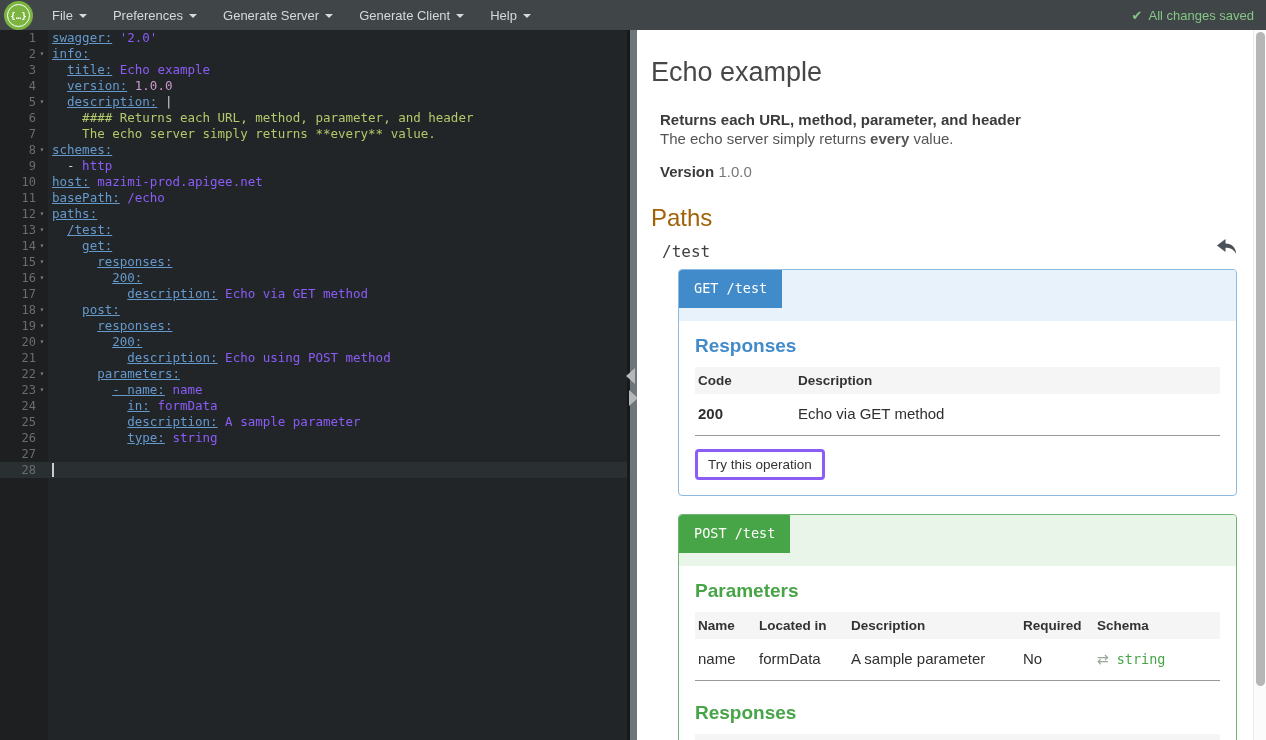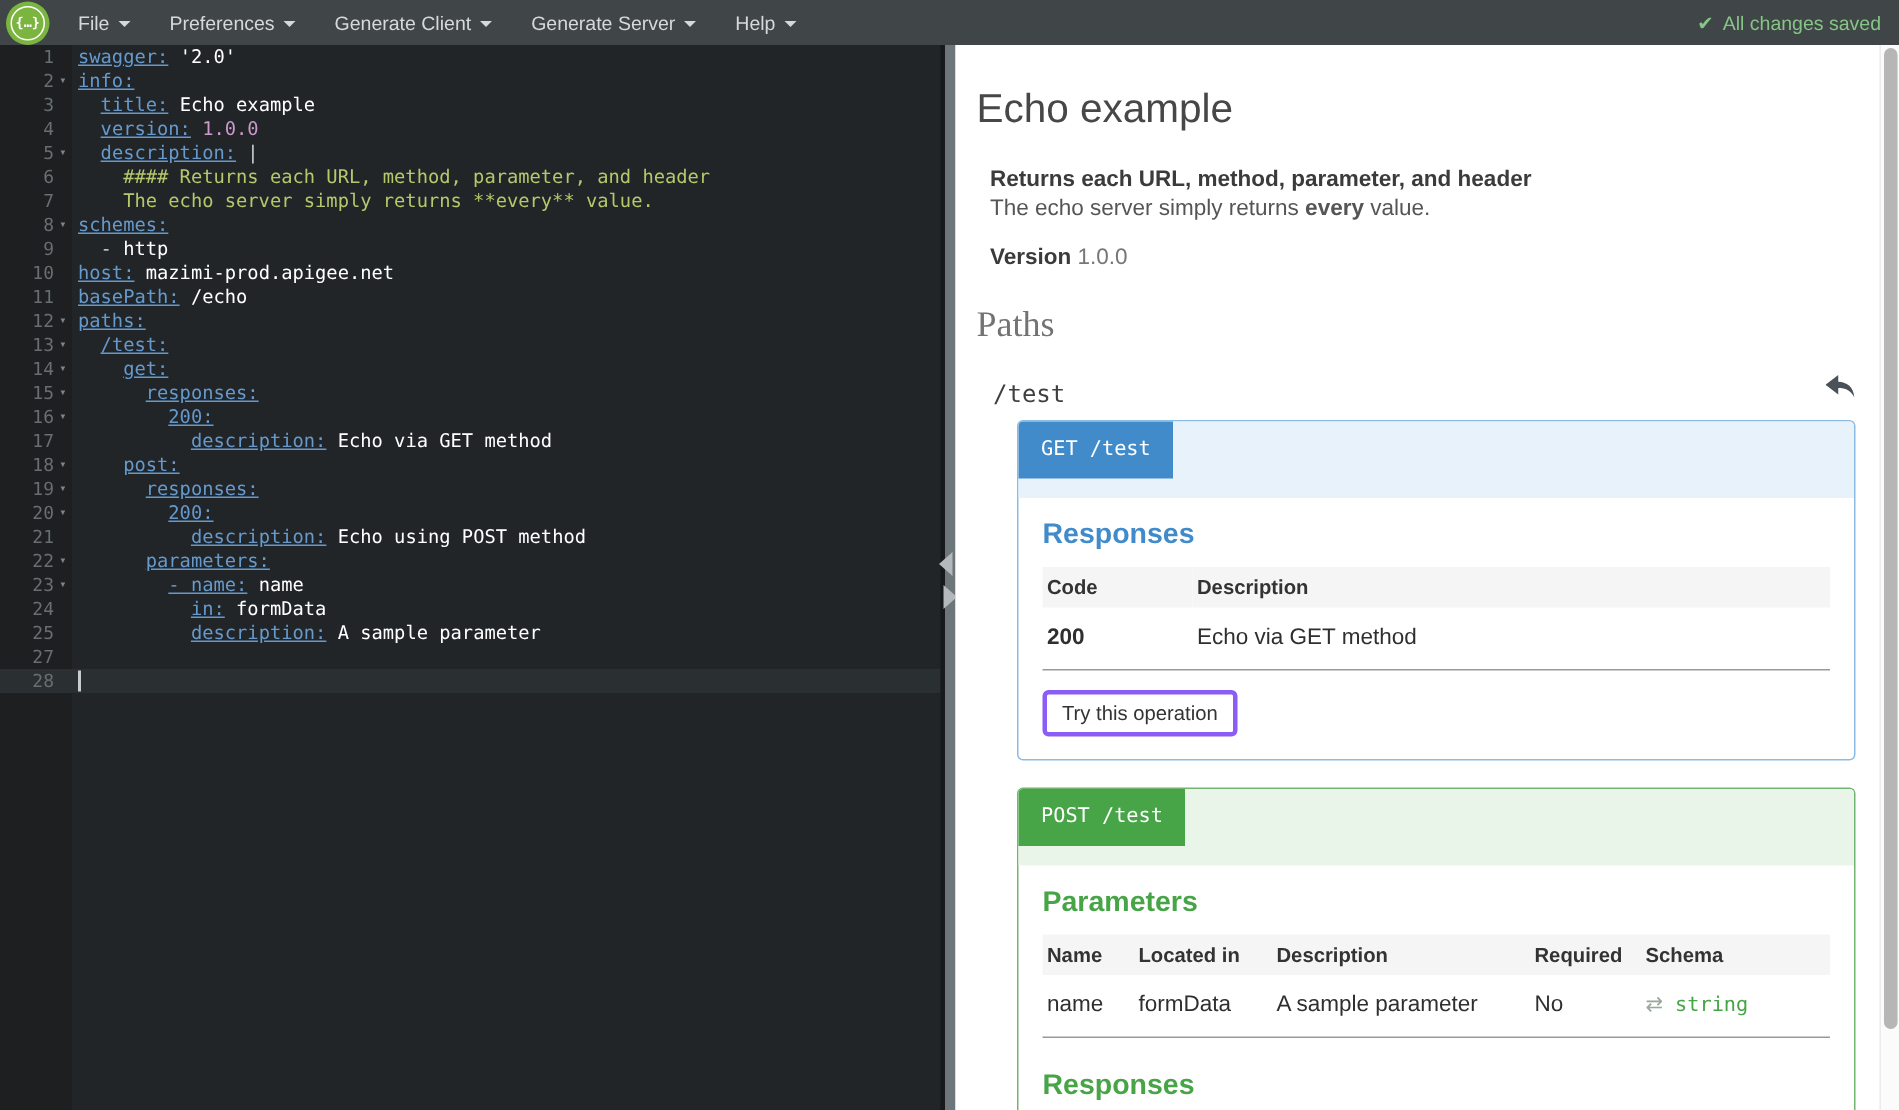--- a/index.html
+++ b/index.html
@@ -29,42 +29,42 @@
   .editor { flex:0 0 630px; background:#212528; border-right:3px solid #17191b;
             font:12.5px/16px "DejaVu Sans Mono", monospace; position:relative; overflow:hidden; cursor:text; }
   .gutter-col { position:absolute; left:0; top:0; bottom:0; width:48px; background:#1d1f21; }
   .ed-row { position:relative; display:flex; height:16px; }
   .ed-row.active { background:#2a2f32; }
   .ed-row.active .gut { background:#2a2f32; }
   .gut { flex:0 0 48px; display:flex; color:#686e71; background:#1d1f21; position:relative; z-index:1; }
   .lnum { flex:0 0 36px; text-align:right; font-size:12px; }
   .foldw { flex:0 0 12px; color:#7d8488; font-size:8px; line-height:16px; text-align:center; cursor:pointer; }
   .codeln { white-space:pre; padding-left:4px; position:relative; z-index:1; }
-  .tok-k { color:#6699cc;text-decoration:underline; } .tok-s { color:#ffffff; } .tok-n { color:#cc99cc; }
+  .tok-k { color:#6699cc;text-decoration:underline; } .tok-s { color:#8b5cf6; } .tok-n { color:#cc99cc; }
   .tok-m { color:#b3c96a; } .tok-p { color:#cfd2d4; }
   .cursor-bar { position:absolute; left:52px; top:1px; width:2px; height:14px; background:#c9ccce; }
 
   
   .splitter { flex:0 0 7px; background:#6d767a; position:relative; cursor:col-resize; }
   .tri-left { position:absolute; left:-4px; top:338px; width:0; height:0;
               border-top:8px solid transparent; border-bottom:8px solid transparent; border-right:9px solid #b4b8ba; }
   .tri-right { position:absolute; left:-1px; top:360px; width:0; height:0;
                border-top:8px solid transparent; border-bottom:8px solid transparent; border-left:9px solid #b4b8ba; }
 
   
   .preview { flex:1; background:#fff; position:relative; overflow:hidden; color:#333; }
   .preview-inner { padding:27px 26px 0 14px; }
   .api-title { font-size:27px; font-weight:400; color:#474747; margin-bottom:22px; }
   .api-desc { margin-left:9px; }
   .desc-h { font-size:15px; font-weight:700; color:#3b3b3b; line-height:19px; }
   .desc-p { font-size:15px; color:#555; line-height:19px; }
   .version-row { margin:15px 0 0 9px; font-size:15px; }
   .version-label { font-weight:700; color:#3b3b3b; }
   .version-value { color:#777; }
-  .paths-title { font-size:24px; font-weight:400; color:#737373; margin:24px 0 22px;font-family:Liberation Serif, serif; }
+  .paths-title { font-size:24px; font-weight:400; color:#a16207; margin:24px 0 10px; }
   .path-row { margin-left:11px; width:575px; display:flex; align-items:center; justify-content:space-between; }
   .path-name { font:16px "DejaVu Sans Mono", monospace; color:#3f3f3f; }
   .back-arrow { cursor:pointer; margin-top:-4px; }
 
   
   .op-panel { width:559px; margin:8px 0 18px 27px; border-radius:4px; background:#fff; }
   .op-panel.get  { border:1px solid #8bbbe3; }
   .op-panel.post { border:1px solid #72b572; }
   .op-head { height:51px; border-radius:3px 3px 0 0; }
   .get  .op-head { background:#e8f2fa; }
@@ -109,25 +109,25 @@
   <div class="menus">
       <div class="menu-item">
         <span>File</span>
         <span class="caret-down"></span>
       </div>
       <div class="menu-item">
         <span>Preferences</span>
         <span class="caret-down"></span>
       </div>
       <div class="menu-item">
+        <span>Generate Server</span>
+        <span class="caret-down"></span>
+      </div>
+      <div class="menu-item">
         <span>Generate Client</span>
-        <span class="caret-down"></span>
-      </div>
-      <div class="menu-item">
-        <span>Generate Server</span>
         <span class="caret-down"></span>
       </div>
       <div class="menu-item">
         <span>Help</span>
         <span class="caret-down"></span>
       </div>
     </div>
   <div class="save-status">
     <span class="check-glyph">✔</span>
     <span>All changes saved</span>
@@ -305,20 +305,27 @@
             <span class="foldw"></span>
           </div>
           <div class="codeln"><span class="tok-p">          </span><span class="tok-k">in:</span><span class="tok-p"> </span><span class="tok-s">formData</span></div>
         </div>
         <div class="ed-row">
           <div class="gut">
             <span class="lnum">25</span>
             <span class="foldw"></span>
           </div>
           <div class="codeln"><span class="tok-p">          </span><span class="tok-k">description:</span><span class="tok-p"> </span><span class="tok-s">A sample parameter</span></div>
+        </div>
+        <div class="ed-row">
+          <div class="gut">
+            <span class="lnum">26</span>
+            <span class="foldw"></span>
+          </div>
+          <div class="codeln"><span class="tok-p">          </span><span class="tok-k">type:</span><span class="tok-p"> </span><span class="tok-s">string</span></div>
         </div>
         <div class="ed-row">
           <div class="gut">
             <span class="lnum">27</span>
             <span class="foldw"></span>
           </div>
           <div class="codeln"></div>
         </div>
         <div class="ed-row active">
           <div class="gut">

